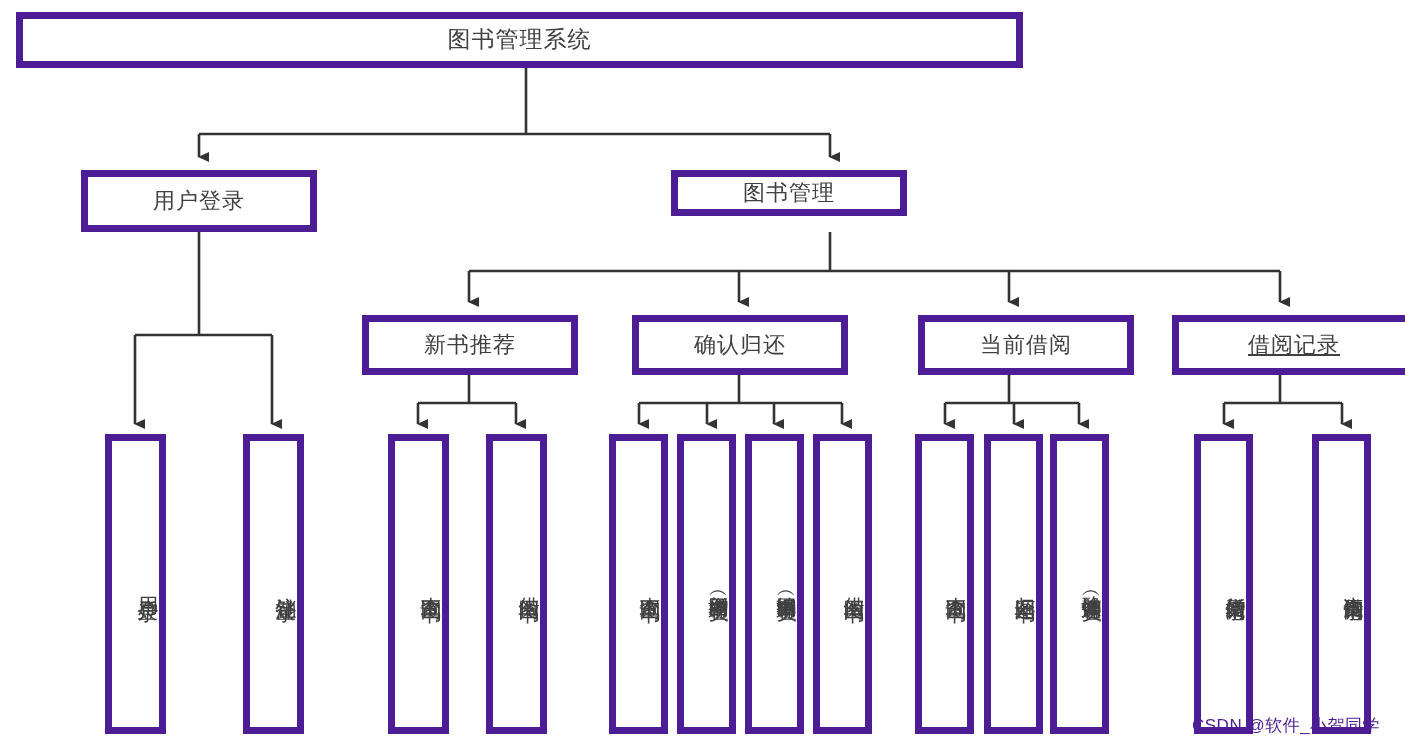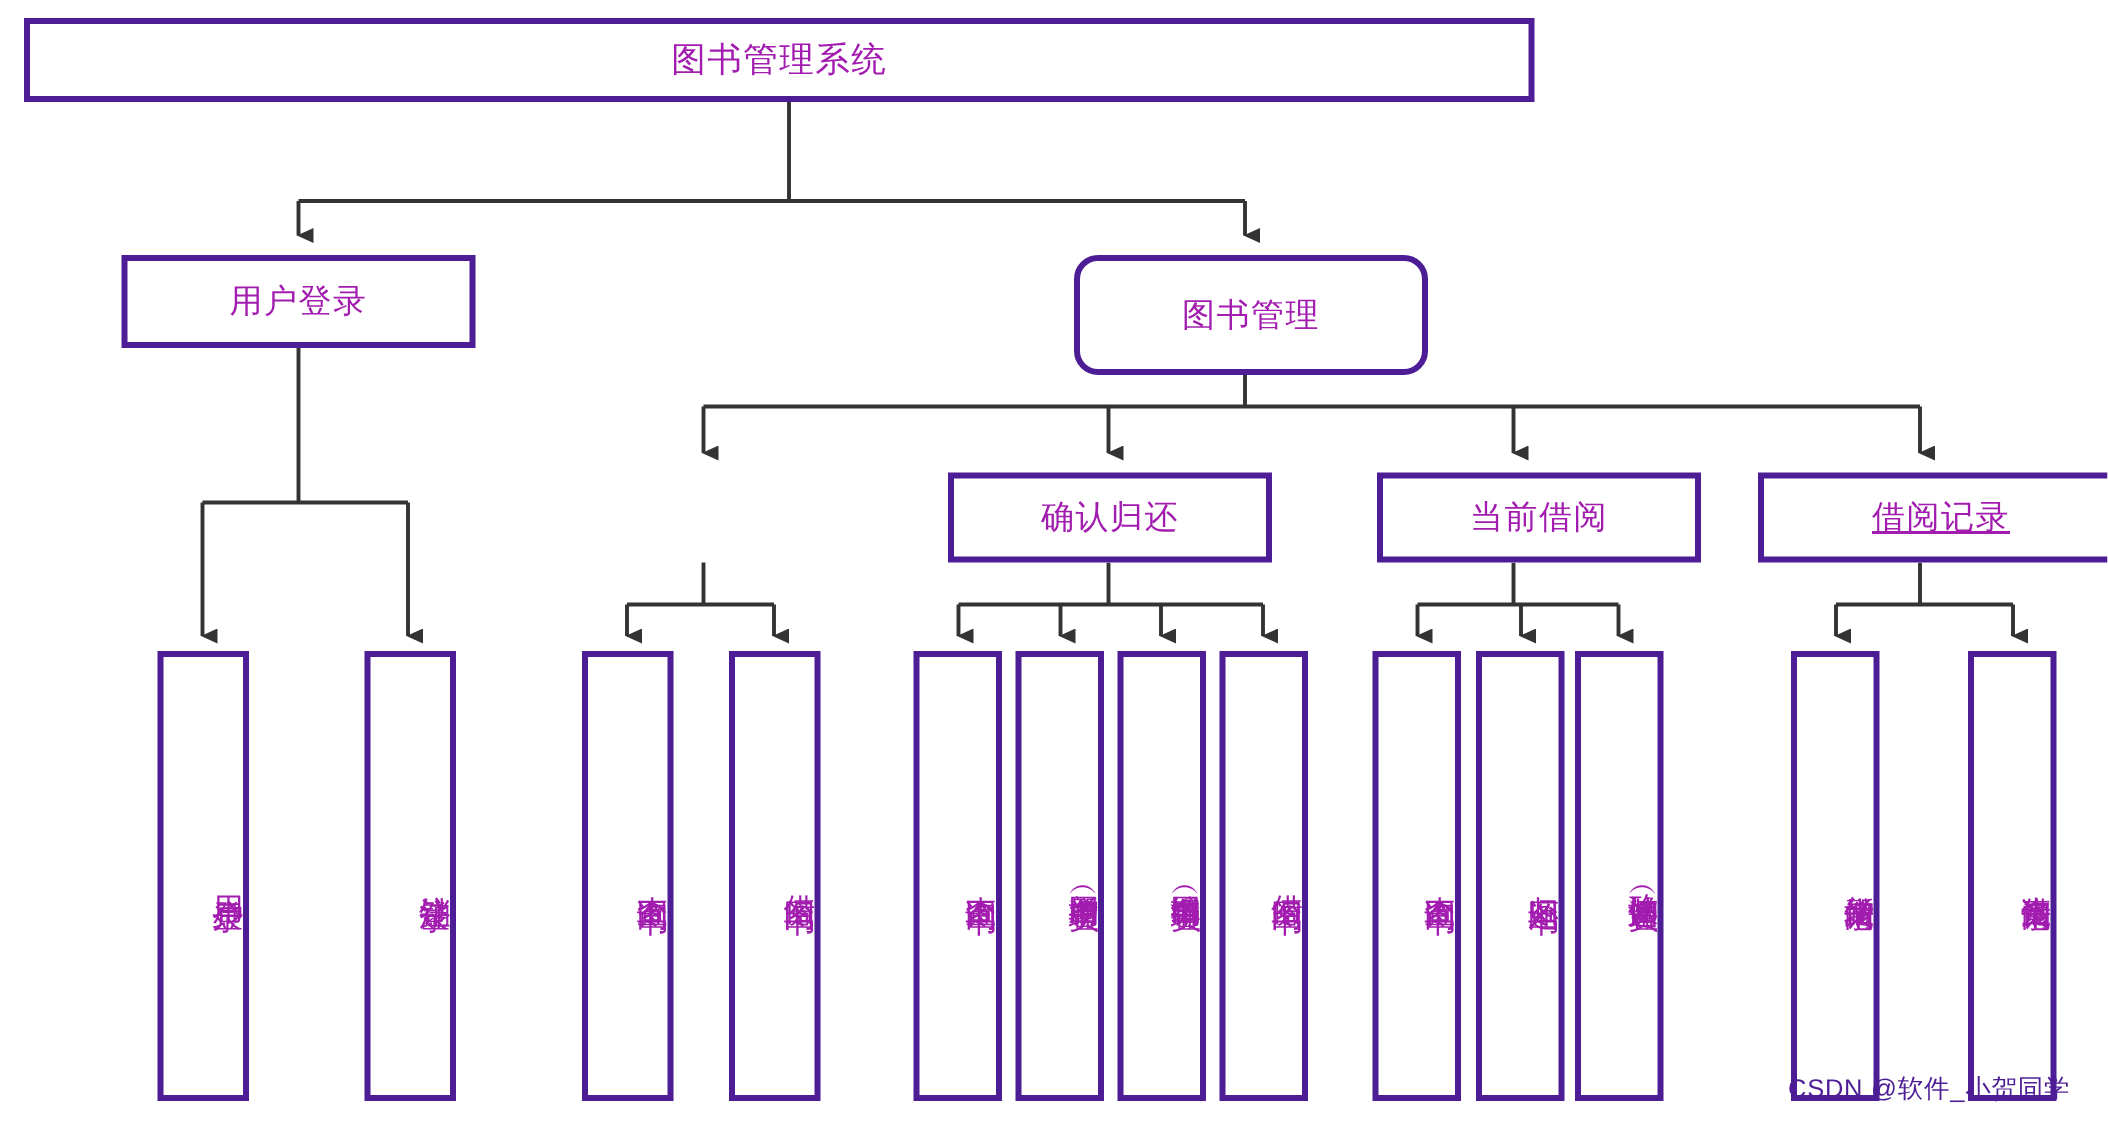--- a/index.html
+++ b/index.html
@@ -13,26 +13,26 @@
   #canvas {
     position: relative;
     width: 1405px;
     height: 747px;
     background: #ffffff;
     overflow: hidden;
   }
   .node {
     position: absolute;
     box-sizing: border-box;
-    border: 4px solid #4c1d95;
+    border: 7px solid #4c1d95;
     background: #ffffff;
     display: flex;
     align-items: center;
     justify-content: center;
-    color: #a21caf;
+    color: #404040;
   }
   .node-h {
     font-size: 22px;
     letter-spacing: 1px;
     line-height: 1.2;
     white-space: nowrap;
   }
   .node-title {
     font-size: 23px;
   }
@@ -125,24 +125,27 @@
     </g>
   </svg>
 
   <div class="node node-h node-title" style="left:16px; top:12px; width:1007px; height:56px;">
     <span>图书管理系统</span>
   </div>
 
   <div class="node node-h" style="left:81px; top:170px; width:236px; height:62px;">
     <span>用户登录</span>
   </div>
-  <div class="node node-h" style="left:716px; top:170px; width:236px; height:80px;border-radius:16px;">
+  <div class="node node-h" style="left:671px; top:170px; width:236px; height:46px;">
     <span>图书管理</span>
   </div>
 
+  <div class="node node-h" style="left:362px; top:315px; width:216px; height:60px;">
+    <span>新书推荐</span>
+  </div>
   <div class="node node-h" style="left:632px; top:315px; width:216px; height:60px;">
     <span>确认归还</span>
   </div>
   <div class="node node-h" style="left:902px; top:315px; width:216px; height:60px;margin-left:16px;">
     <span>当前借阅</span>
   </div>
   <div class="node node-h" style="left:1172px; top:315px; width:244px; height:60px;text-decoration:underline;">
     <span>借阅记录</span>
   </div>
 

